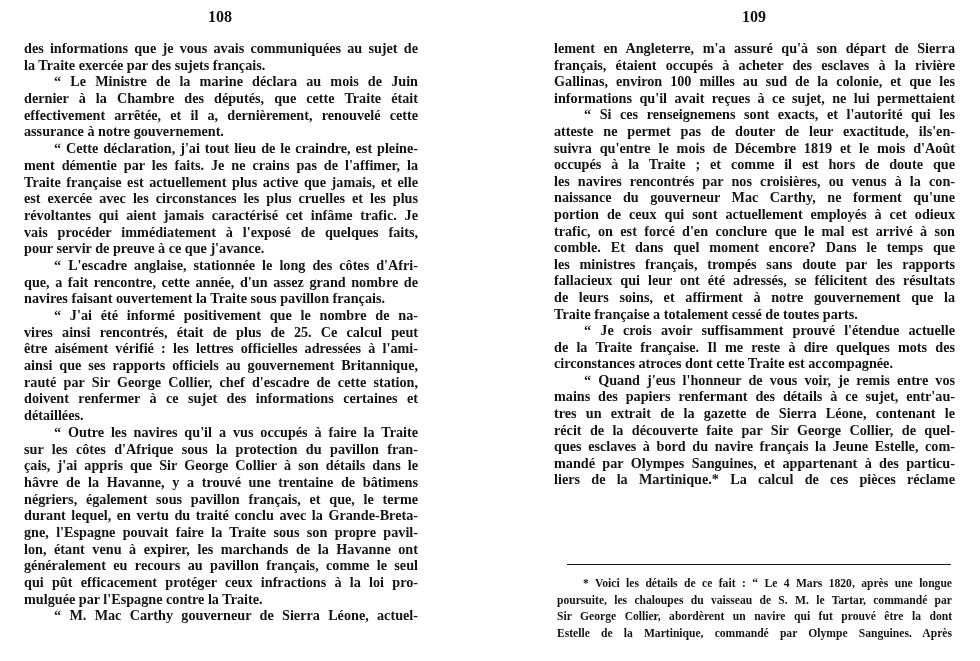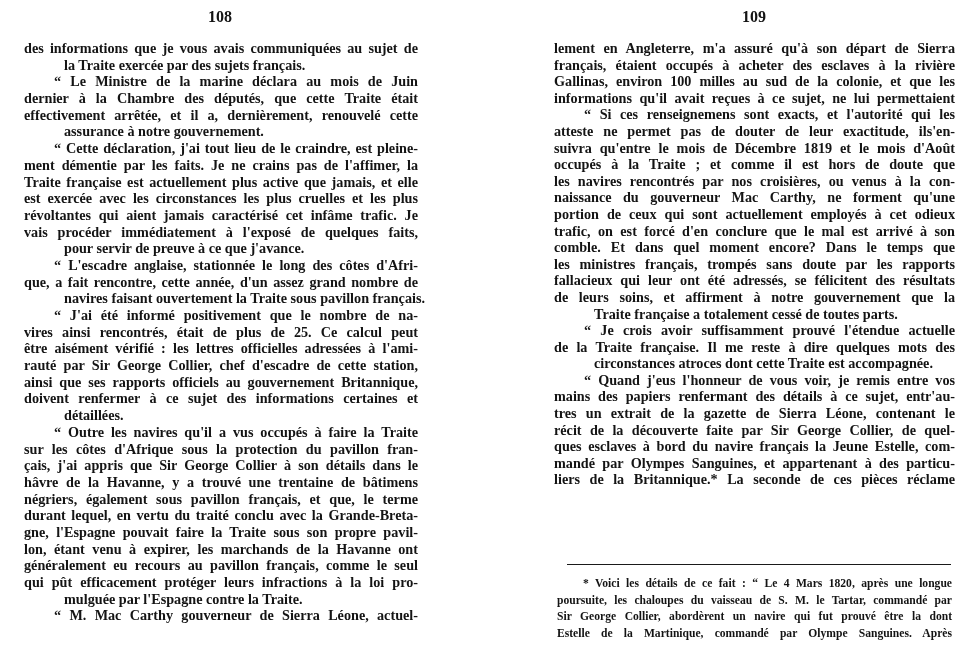--- a/index.html
+++ b/index.html
@@ -24,21 +24,21 @@
     font-family: "Liberation Serif", "DejaVu Serif", serif;
     font-weight: bold; font-size: 14.2px; line-height: 16.7px;
   }
   #page-left .body-text { left: 24px; width: 394px; }
   #page-right .body-text { left: 64px; width: 401px; top: 40px; line-height: 16.6px; }
   .line {
     display: block; white-space: nowrap;
     text-align: justify; text-align-last: justify; height: 16.7px;
   }
   #page-right .line { height: 16.6px; }
-  .line.last { text-align-last: left; margin-left: 40px; }
+  .line.last { text-align-last: left; }
   .line.indent { padding-left: 30px; }
   .rule {
     position: absolute; left: 77px; top: 564px; width: 384px;
     border-top: 1.4px solid #1a1a1a;
   }
   .footnote {
     position: absolute; left: 67px; top: 577px; width: 395px;
     font-family: "Liberation Serif", "DejaVu Serif", serif;
     font-weight: bold; font-size: 11.6px; line-height: 14.3px;
   }
@@ -63,34 +63,34 @@
       <span class="line">est exercée avec les circonstances les plus cruelles et les plus</span>
       <span class="line">révoltantes qui aient jamais caractérisé cet infâme trafic.  Je</span>
       <span class="line">vais procéder immédiatement à l'exposé de quelques faits,</span>
       <span class="line last">pour servir de preuve à ce que j'avance.</span>
       <span class="line indent">“ L'escadre anglaise, stationnée le long des côtes d'Afri-</span>
       <span class="line">que, a fait rencontre, cette année, d'un assez grand nombre de</span>
       <span class="line last">navires faisant ouvertement la Traite sous pavillon français.</span>
       <span class="line indent">“ J'ai été informé positivement que le nombre de na-</span>
       <span class="line">vires ainsi rencontrés, était de plus de 25.  Ce calcul peut</span>
       <span class="line">être aisément vérifié : les lettres officielles adressées à l'ami-</span>
+      <span class="line">ainsi que ses rapports officiels au gouvernement Britannique,</span>
       <span class="line">rauté par Sir George Collier, chef d'escadre de cette station,</span>
-      <span class="line">ainsi que ses rapports officiels au gouvernement Britannique,</span>
       <span class="line">doivent renfermer à ce sujet des informations certaines et</span>
       <span class="line last">détaillées.</span>
       <span class="line indent">“ Outre les navires qu'il a vus occupés à faire la Traite</span>
       <span class="line">sur les côtes d'Afrique sous la protection du pavillon fran-</span>
       <span class="line">çais, j'ai appris que Sir George Collier à son détails dans le</span>
       <span class="line">hâvre de la Havanne, y a trouvé une trentaine de bâtimens</span>
       <span class="line">négriers, également sous pavillon français, et que, le terme</span>
       <span class="line">durant lequel, en vertu du traité conclu avec la Grande-Breta-</span>
       <span class="line">gne, l'Espagne pouvait faire la Traite sous son propre pavil-</span>
       <span class="line">lon, étant venu à expirer, les marchands de la Havanne ont</span>
       <span class="line">généralement eu recours au pavillon français, comme le seul</span>
-      <span class="line">qui pût efficacement protéger leurs infractions à la loi pro-</span>
+      <span class="line">qui pût efficacement protéger ceux infractions à la loi pro-</span>
       <span class="line last">mulguée par l'Espagne contre la Traite.</span>
       <span class="line indent">“ M. Mac Carthy gouverneur de Sierra Léone, actuel-</span>
     </div>
 </div>
 
 <div class="page" id="page-right">
   <div class="page-number">109</div>
   <div class="body-text">
       <span class="line">lement en Angleterre, m'a assuré qu'à son départ de Sierra</span>
       <span class="line">français, étaient occupés à acheter des esclaves à la rivière</span>
@@ -111,21 +111,21 @@
       <span class="line last">Traite française a totalement cessé de toutes parts.</span>
       <span class="line indent">“ Je crois avoir suffisamment prouvé l'étendue actuelle</span>
       <span class="line">de la Traite française.  Il me reste à dire quelques mots des</span>
       <span class="line last">circonstances atroces dont cette Traite est accompagnée.</span>
       <span class="line indent">“ Quand j'eus l'honneur de vous voir, je remis entre vos</span>
       <span class="line">mains des papiers renfermant des détails à ce sujet, entr'au-</span>
       <span class="line">tres un extrait de la gazette de Sierra Léone, contenant le</span>
       <span class="line">récit de la découverte faite par Sir George Collier, de quel-</span>
       <span class="line">ques esclaves à bord du navire français la Jeune Estelle, com-</span>
       <span class="line">mandé par Olympes Sanguines, et appartenant à des particu-</span>
-      <span class="line">liers de la Britannique.*  La seconde de ces pièces réclame</span>
+      <span class="line">liers de la Martinique.*  La calcul de ces pièces réclame</span>
     </div>
   <div class="rule"></div>
   <div class="footnote">
       <span class="line indent">* Voici les détails de ce fait : “ Le 4 Mars 1820, après une longue</span>
       <span class="line">poursuite, les chaloupes du vaisseau de S. M. le Tartar, commandé par</span>
       <span class="line">Sir George Collier, abordèrent un navire qui fut prouvé être la dont</span>
       <span class="line">Estelle de la Martinique, commandé par Olympe Sanguines.  Après</span>
     </div>
 </div>
 

